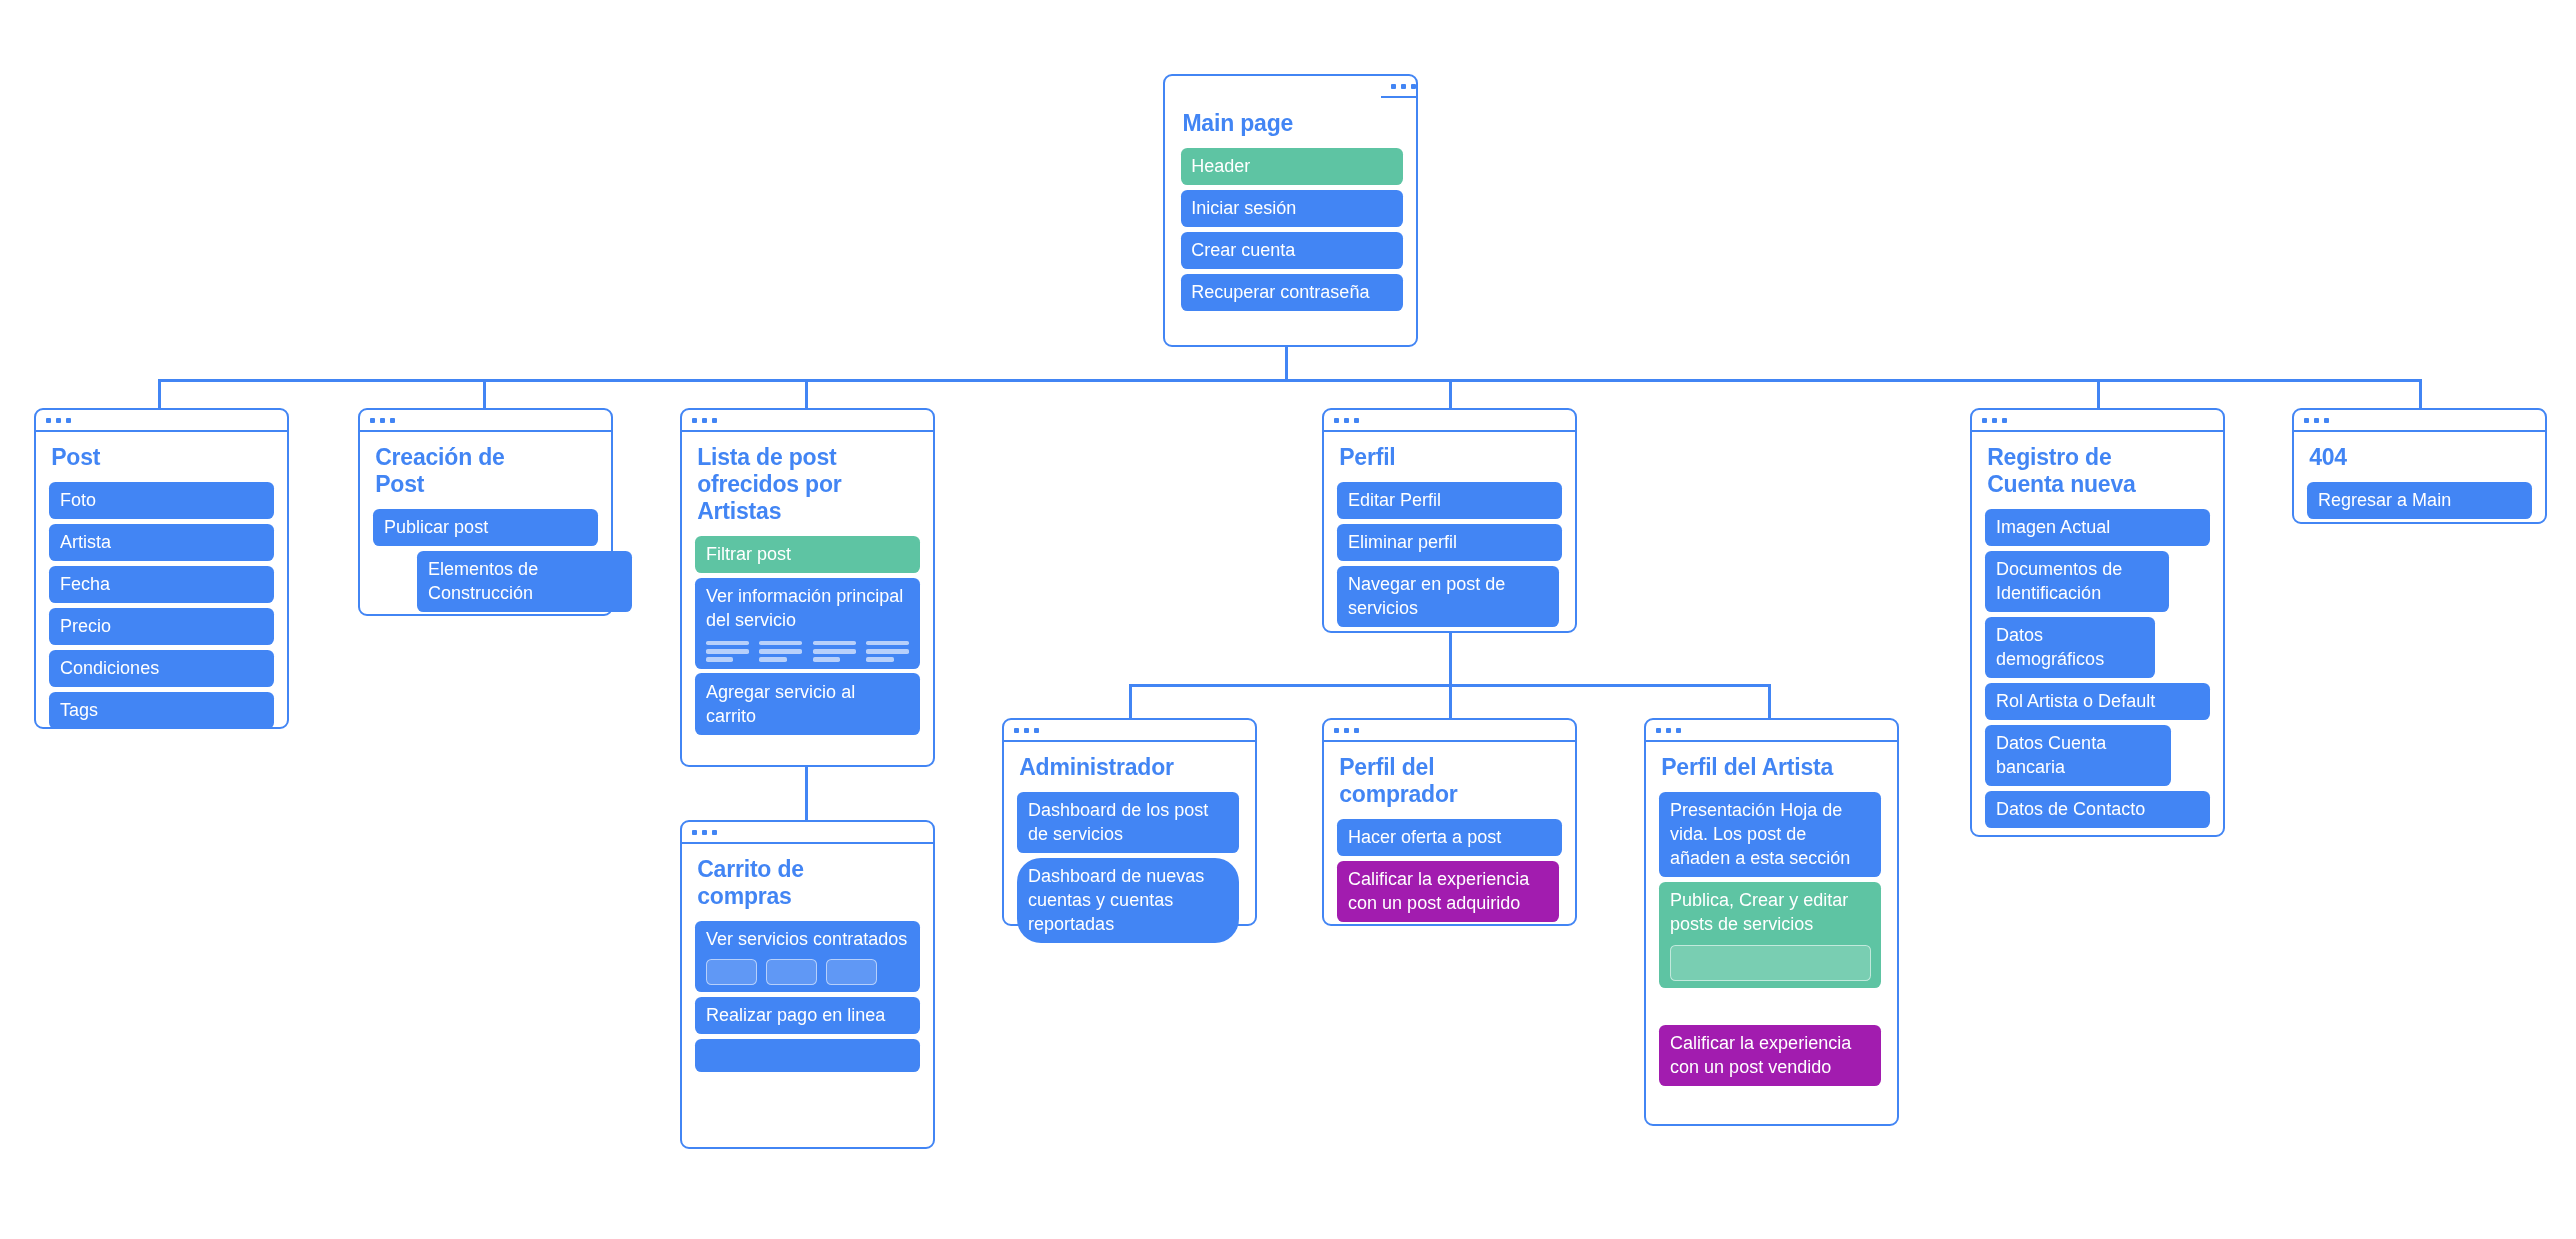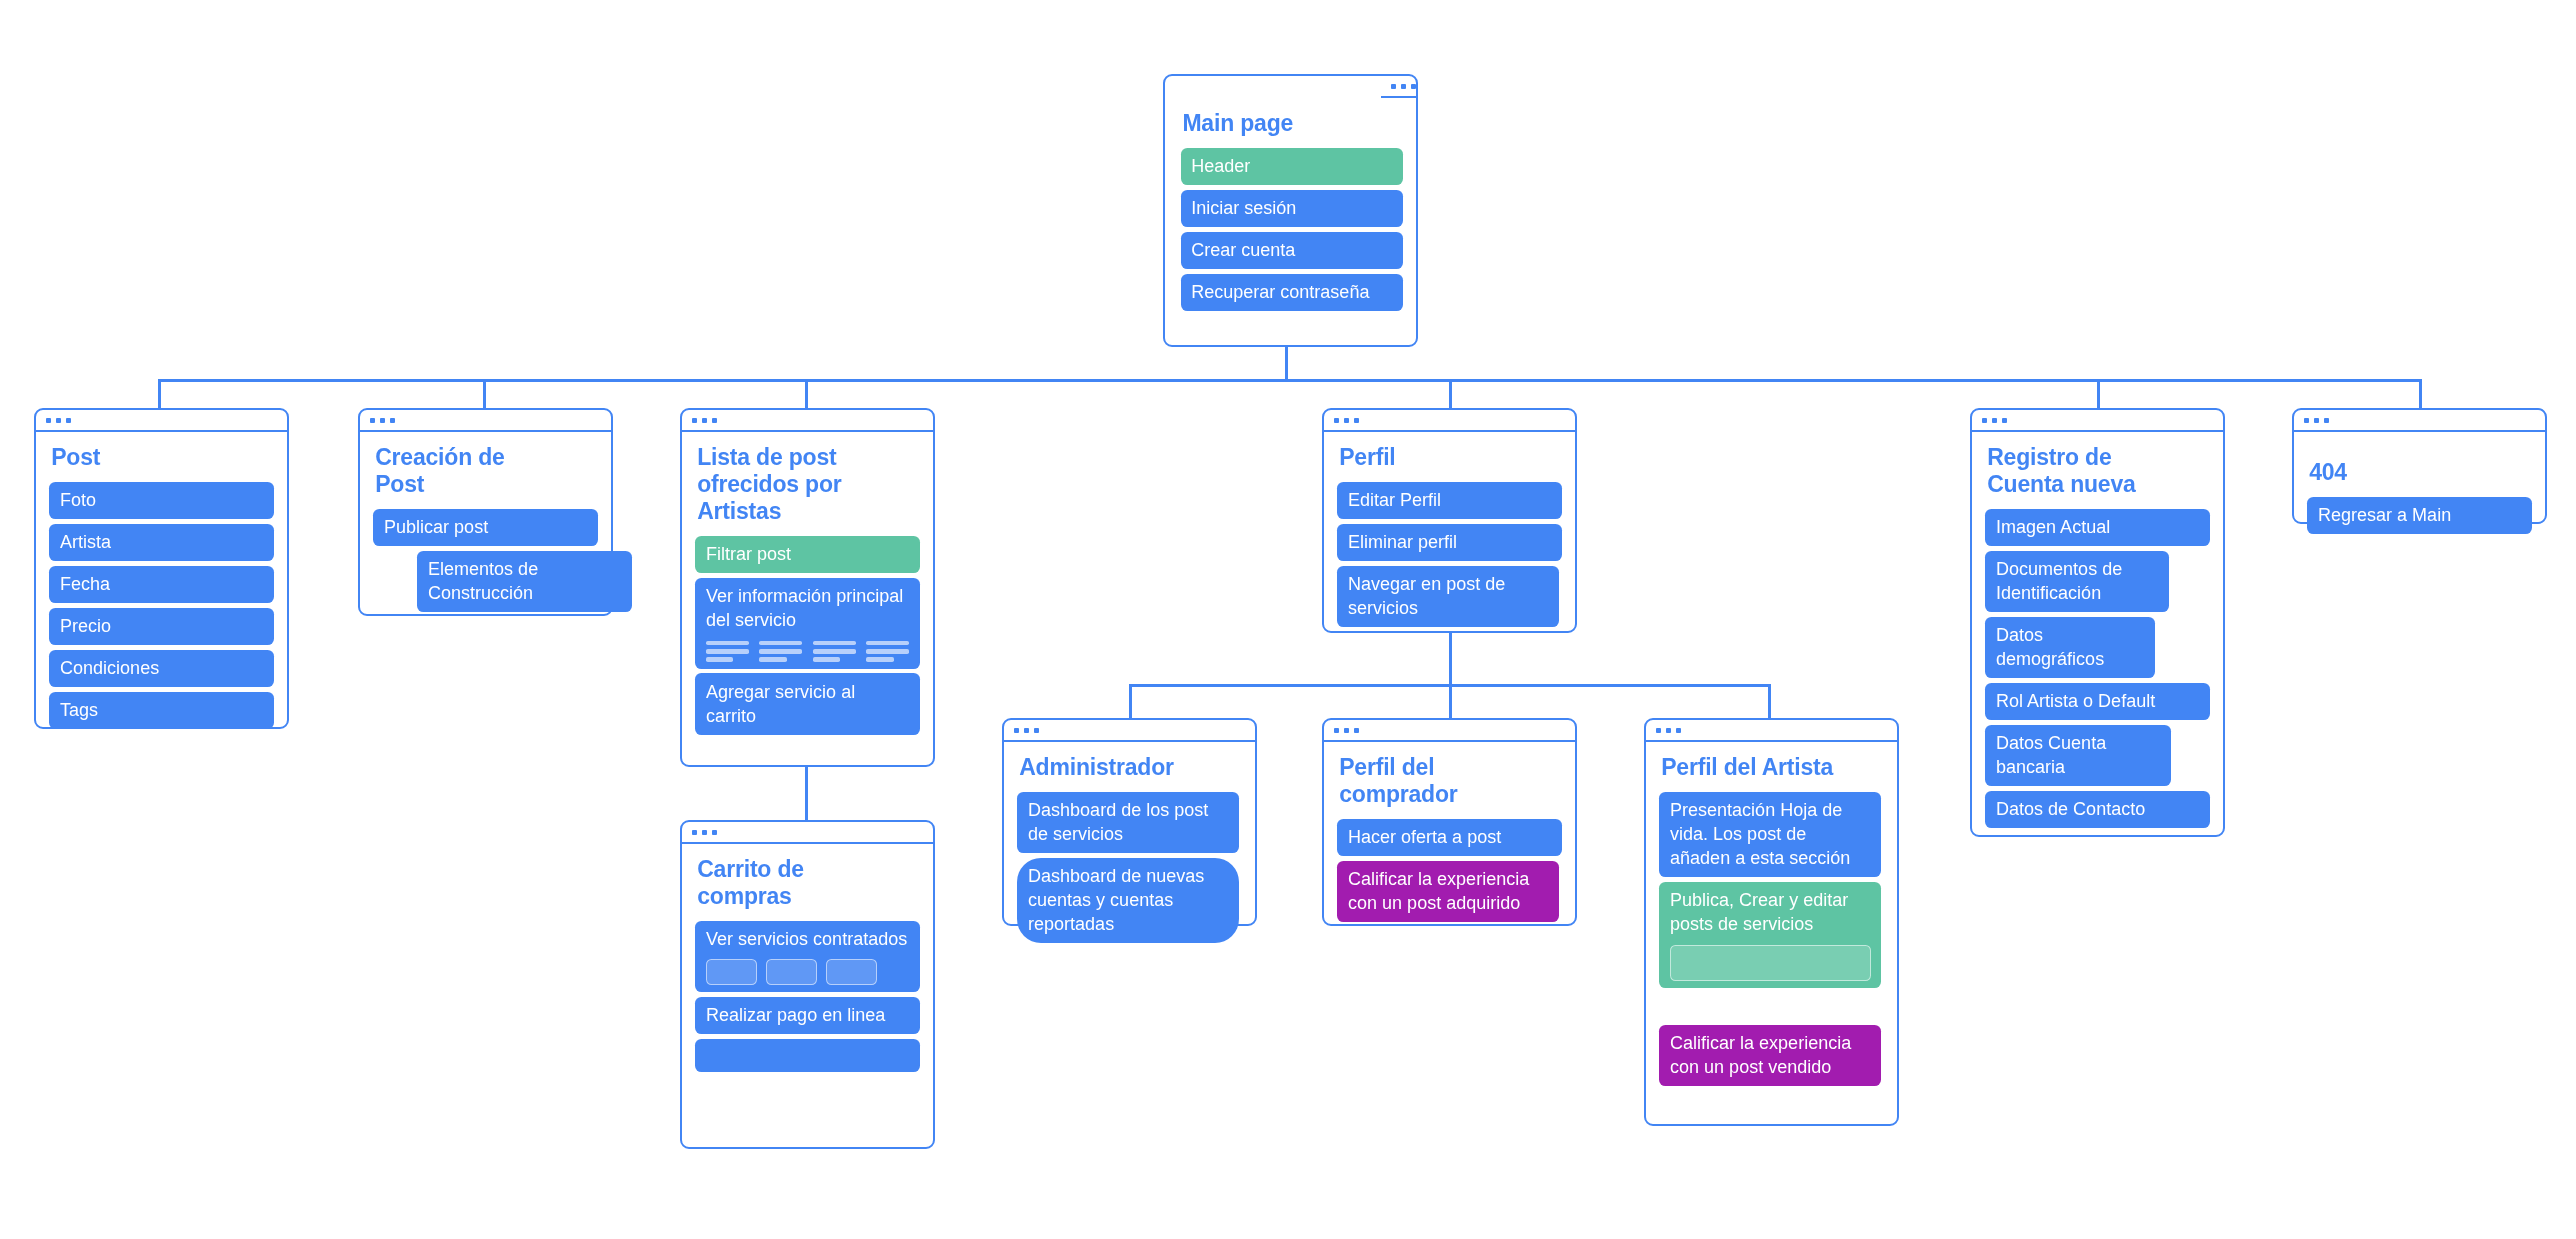--- a/index.html
+++ b/index.html
@@ -374,21 +374,21 @@
         <div class="item blue">Imagen Actual</div>
         <div class="item blue" style="width:184px;">Documentos de Identificación</div>
         <div class="item blue" style="width:170px;">Datos demográficos</div>
         <div class="item blue">Rol Artista o Default</div>
         <div class="item blue" style="width:186px;">Datos Cuenta bancaria</div>
         <div class="item blue">Datos de Contacto</div>
       </div>
     </div>
   </div>
 
-  <div class="card" style="left:2292px; top:408px; width:255px; height:116px;gap:15px;">
+  <div class="card" style="left:2292px; top:408px; width:255px; height:116px;">
     <div class="card-titlebar">
       <div class="dots">
           <i></i>
           <i></i>
           <i></i>
         </div>
     </div>
     <div class="card-body">
       <div class="card-title">404</div>
       <div class="items">

